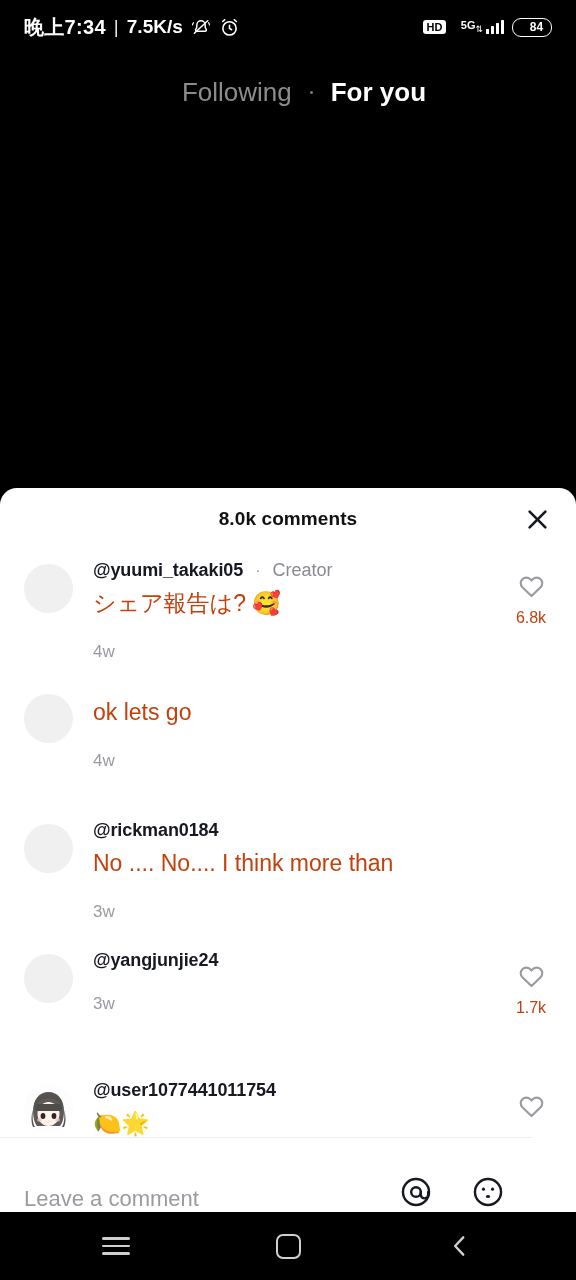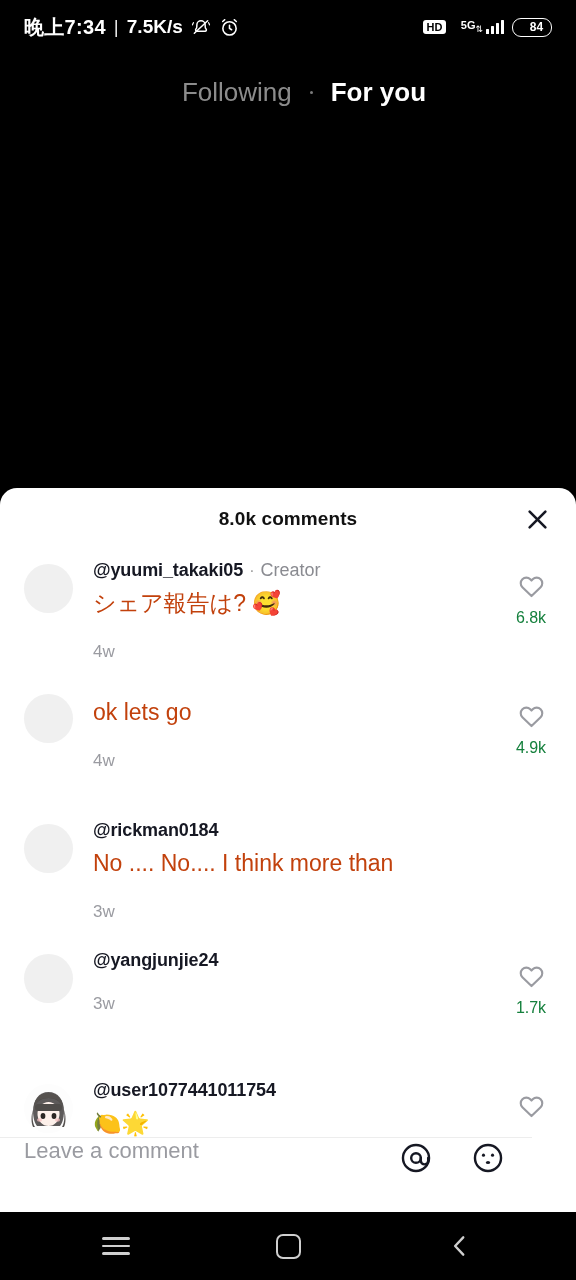--- a/index.html
+++ b/index.html
@@ -80,43 +80,43 @@
   .comment {
     display:flex; padding:10px 16px 0 24px; min-height:130px;
   }
   .avatar {
     width:49px; height:49px; border-radius:50%;
     background:#f0f0f0; flex-shrink:0; margin-top:4px; overflow:hidden;
     position:relative;
   }
   .avatar.has-img { background:#ffffff; }
   .c-body { flex:1; padding-left:20px; padding-right:10px; min-width:0; }
-  .c-userline { display:flex; align-items:baseline; gap:6px; flex-wrap:wrap; }
+  .c-userline { display:flex; align-items:baseline; gap:12px; flex-wrap:wrap; }
   .c-user { font-size:18px; font-weight:700; color:#161823; letter-spacing:-.1px; }
   .c-badge-sep { font-size:16px; color:#9a9a9a; }
   .c-badge { font-size:18px; color:#8a8b91; font-weight:400; }
   .c-text {
     font-size:23px; color:#c2410c; line-height:1.34;
     margin-top:7px; word-break:break-word;
   }
   .c-time { font-size:17px; color:#9a9ba1; margin-top:23px; }
   .c-like {
     width:58px; flex-shrink:0; display:flex; flex-direction:column;
     align-items:center; padding-top:13px;
   }
-  .c-count { font-size:16px; color:#15803d; margin-top:5px; }
+  .c-count { font-size:16px; color:#c2410c; margin-top:5px; }
 
   
   .comment.partial { min-height:auto; padding-bottom:0; }
 
   
   .input-bar {
     position:absolute; bottom:0; left:0; width:532px; height:75px;
     border-top:1px solid #ededed; background:#fff;
-    display:flex; align-items:flex-start; padding:0 24px;
+    display:flex; align-items:flex-end; padding:0 24px;
   }
   .input-placeholder { flex:1; font-size:22px; color:#9a9ba1; }
   .input-icons { display:flex; align-items:center; gap:32px; }
   .ic-btn { width:40px; height:40px; display:flex; align-items:center; justify-content:center; }
 
   
   .navbar {
     position:absolute; bottom:0; left:0; width:576px; height:68px;
     background:#000; display:flex; align-items:center; justify-content:center; gap:118px;
   }
@@ -209,28 +209,20 @@
           </span>
           <span class="c-count">6.8k</span>
         </div>
       </div>
 
       <div class="comment">
         <div class="avatar"></div>
         <div class="c-body">
           <div class="c-text">ok lets go</div>
           <div class="c-time">4w</div>
-        </div>
-        <div class="c-like">
-          <span>
-            <svg width="27" height="27" viewBox="0 0 24 24" fill="none" stroke="#9a9ba1" stroke-width="1.9" stroke-linejoin="round">
-              <path d="M12 20.5 3.9 12.6a4.9 4.9 0 0 1 0-7 4.9 4.9 0 0 1 7 0l1.1 1.1 1.1-1.1a4.9 4.9 0 0 1 7 0 4.9 4.9 0 0 1 0 7Z"></path>
-            </svg>
-          </span>
-          <span class="c-count">4.9k</span>
         </div>
       </div>
 
       <div class="comment">
         <div class="avatar"></div>
         <div class="c-body">
           <div class="c-userline">
             <span class="c-user">@rickman0184</span>
           </div>
           <div class="c-text">No .... No.... I think more than</div>

